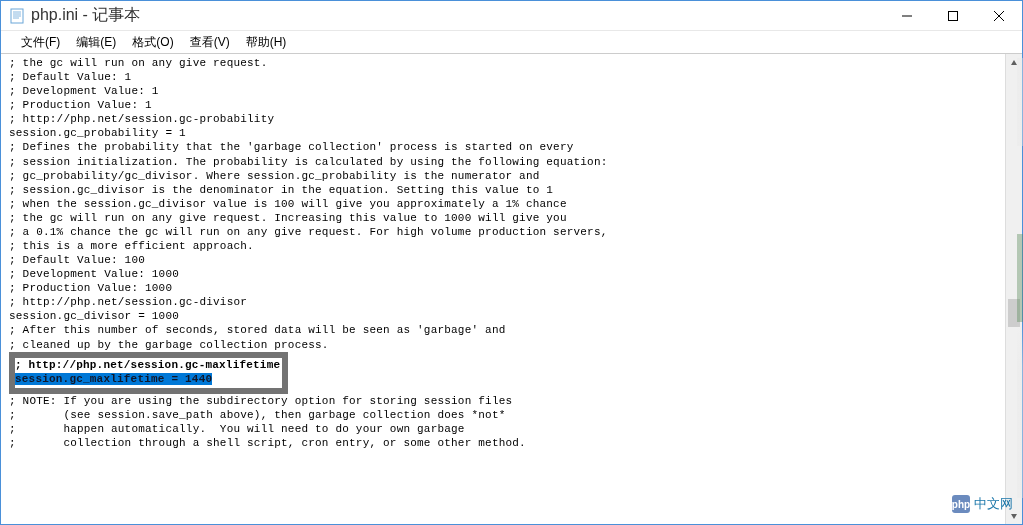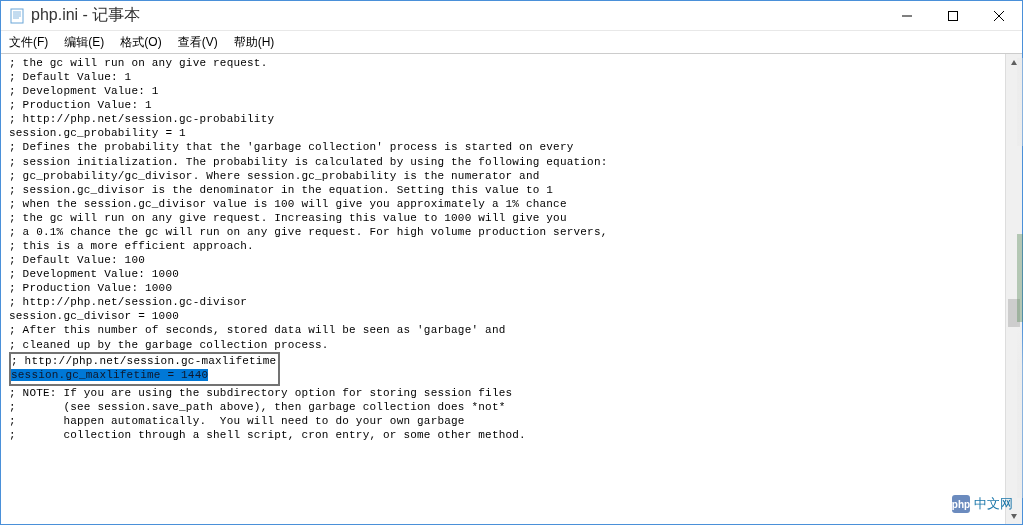--- a/index.html
+++ b/index.html
@@ -4,26 +4,26 @@
   <style>
     * { margin: 0; padding: 0; box-sizing: border-box; }
     body { font-family: "Microsoft YaHei", "SimSun", sans-serif; font-size: 12px; background: #fff; width: 1023px; height: 525px; position: relative; overflow: hidden; }
     .window { width: 100%; height: 100%; border: 1px solid #4a90d9; display: flex; flex-direction: column; background: #fff; }
     .titlebar { height: 30px; background: #fff; display: flex; align-items: center; padding: 0 0 0 8px; border-bottom: 1px solid #e8e8e8; }
     .titlebar .icon { width: 16px; height: 16px; margin-right: 6px; display: flex; align-items: center; justify-content: center; }
     .titlebar .title { flex: 1; font-size: 16px; color: #333; }
     .win-controls { display: flex; height: 100%; }
     .win-btn { width: 46px; height: 100%; display: flex; align-items: center; justify-content: center; cursor: pointer; }
     .win-btn svg { width: 10px; height: 10px; }
-    .menubar { height: 22px; background: #fff; display: flex; align-items: center; padding: 0 0; font-size: 12px; }
+    .menubar { height: 22px; background: #fff; display: flex; align-items: center; padding: 0 12px; font-size: 12px; }
     .menu-item { padding: 2px 8px; cursor: pointer; }
     .content-wrap { flex: 1; display: flex; overflow: hidden; position: relative; border-top: 1px solid #ccc; }
     .content { flex: 1; padding: 2px 8px; font-family: "Consolas", "Courier New", monospace; font-size: 11px; line-height: 1.28; white-space: pre; color: #000; overflow: hidden; letter-spacing: 0.2px; }
     .content .line { display: block; }
-    .content .highlight-box { display: inline-block; border: 2px solid #737373; padding: 0 2px 2px 0; }
+    .content .highlight-box { display: inline-block; border: 6px solid #737373; padding: 0 2px 2px 0; font-weight: bold; }
     .content .selected { background: #0078d7; color: #0f172a; }
     .scrollbar { width: 17px; background: #f0f0f0; position: relative; border-left: 1px solid #ddd; }
     .scroll-up, .scroll-down { height: 17px; display: flex; align-items: center; justify-content: center; cursor: pointer; }
     .scroll-up svg, .scroll-down svg { width: 8px; height: 8px; fill: #606060; }
     .scroll-track { position: absolute; top: 17px; bottom: 17px; left: 0; right: 0; }
     .scroll-thumb { position: absolute; left: 2px; right: 2px; background: #cdcdcd; height: 28px; bottom: 180px; cursor: pointer; }
     .watermark { position: absolute; right: 10px; bottom: 12px; display: flex; align-items: center; gap: 4px; opacity: 0.9; pointer-events: none; }
     .watermark .wm-icon { width: 18px; height: 18px; border-radius: 3px; background: #5b7fb8; display: flex; align-items: center; justify-content: center; color: #fff; font-size: 10px; font-weight: bold; }
     .watermark .wm-text { font-size: 13px; color: #0369a1; }
     .right-peek { position: absolute; right: 0; top: 58px; width: 6px; height: 440px; background: linear-gradient(to bottom, #e8e8e8 0%, #e8e8e8 20%, transparent 20%, transparent 40%, #5a8a5a 40%, #5a8a5a 60%, transparent 60%, #e8e8e8 70%, #e8e8e8 100%); opacity: 0.4; pointer-events: none; }

